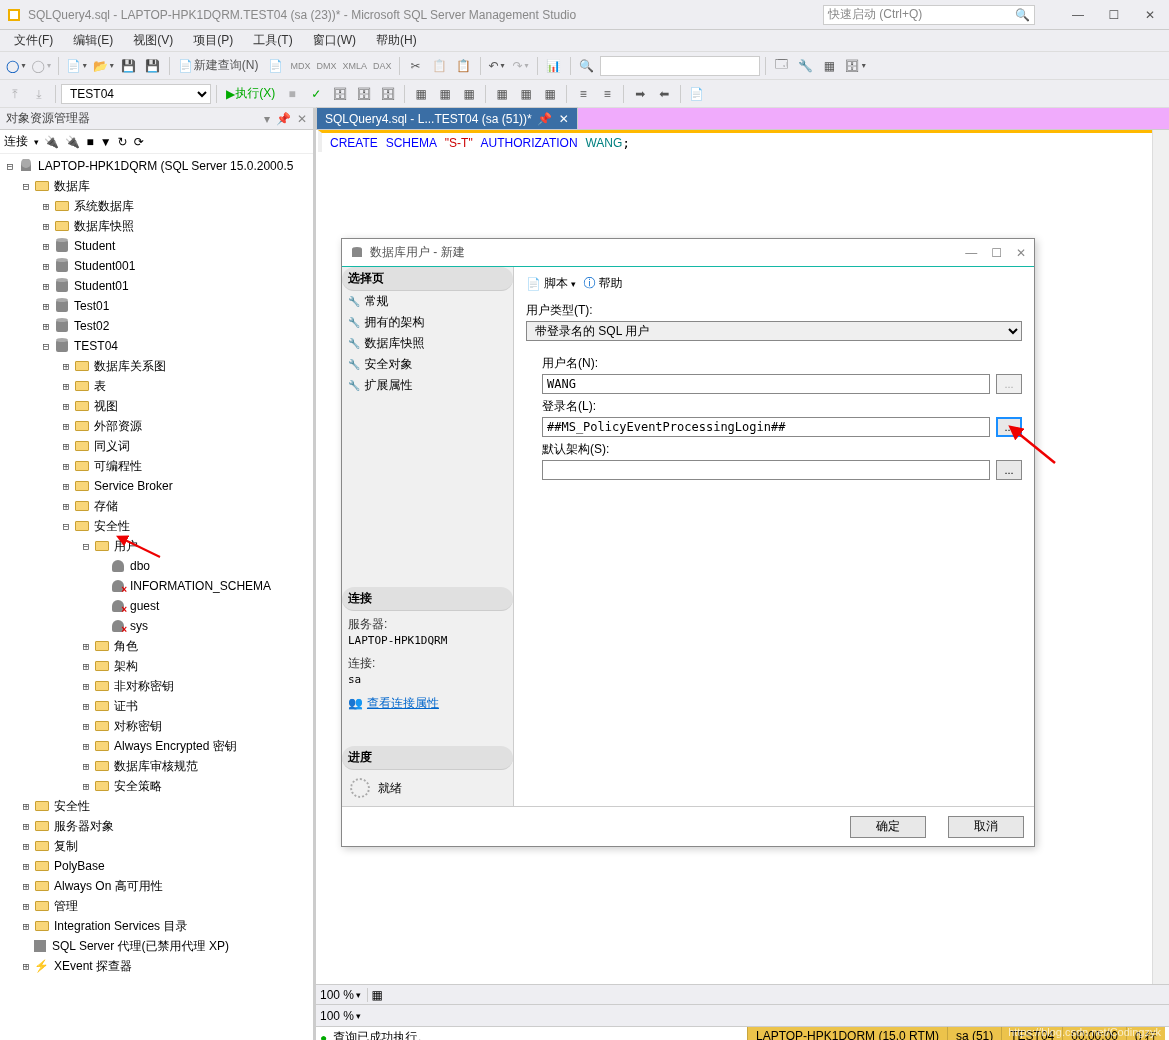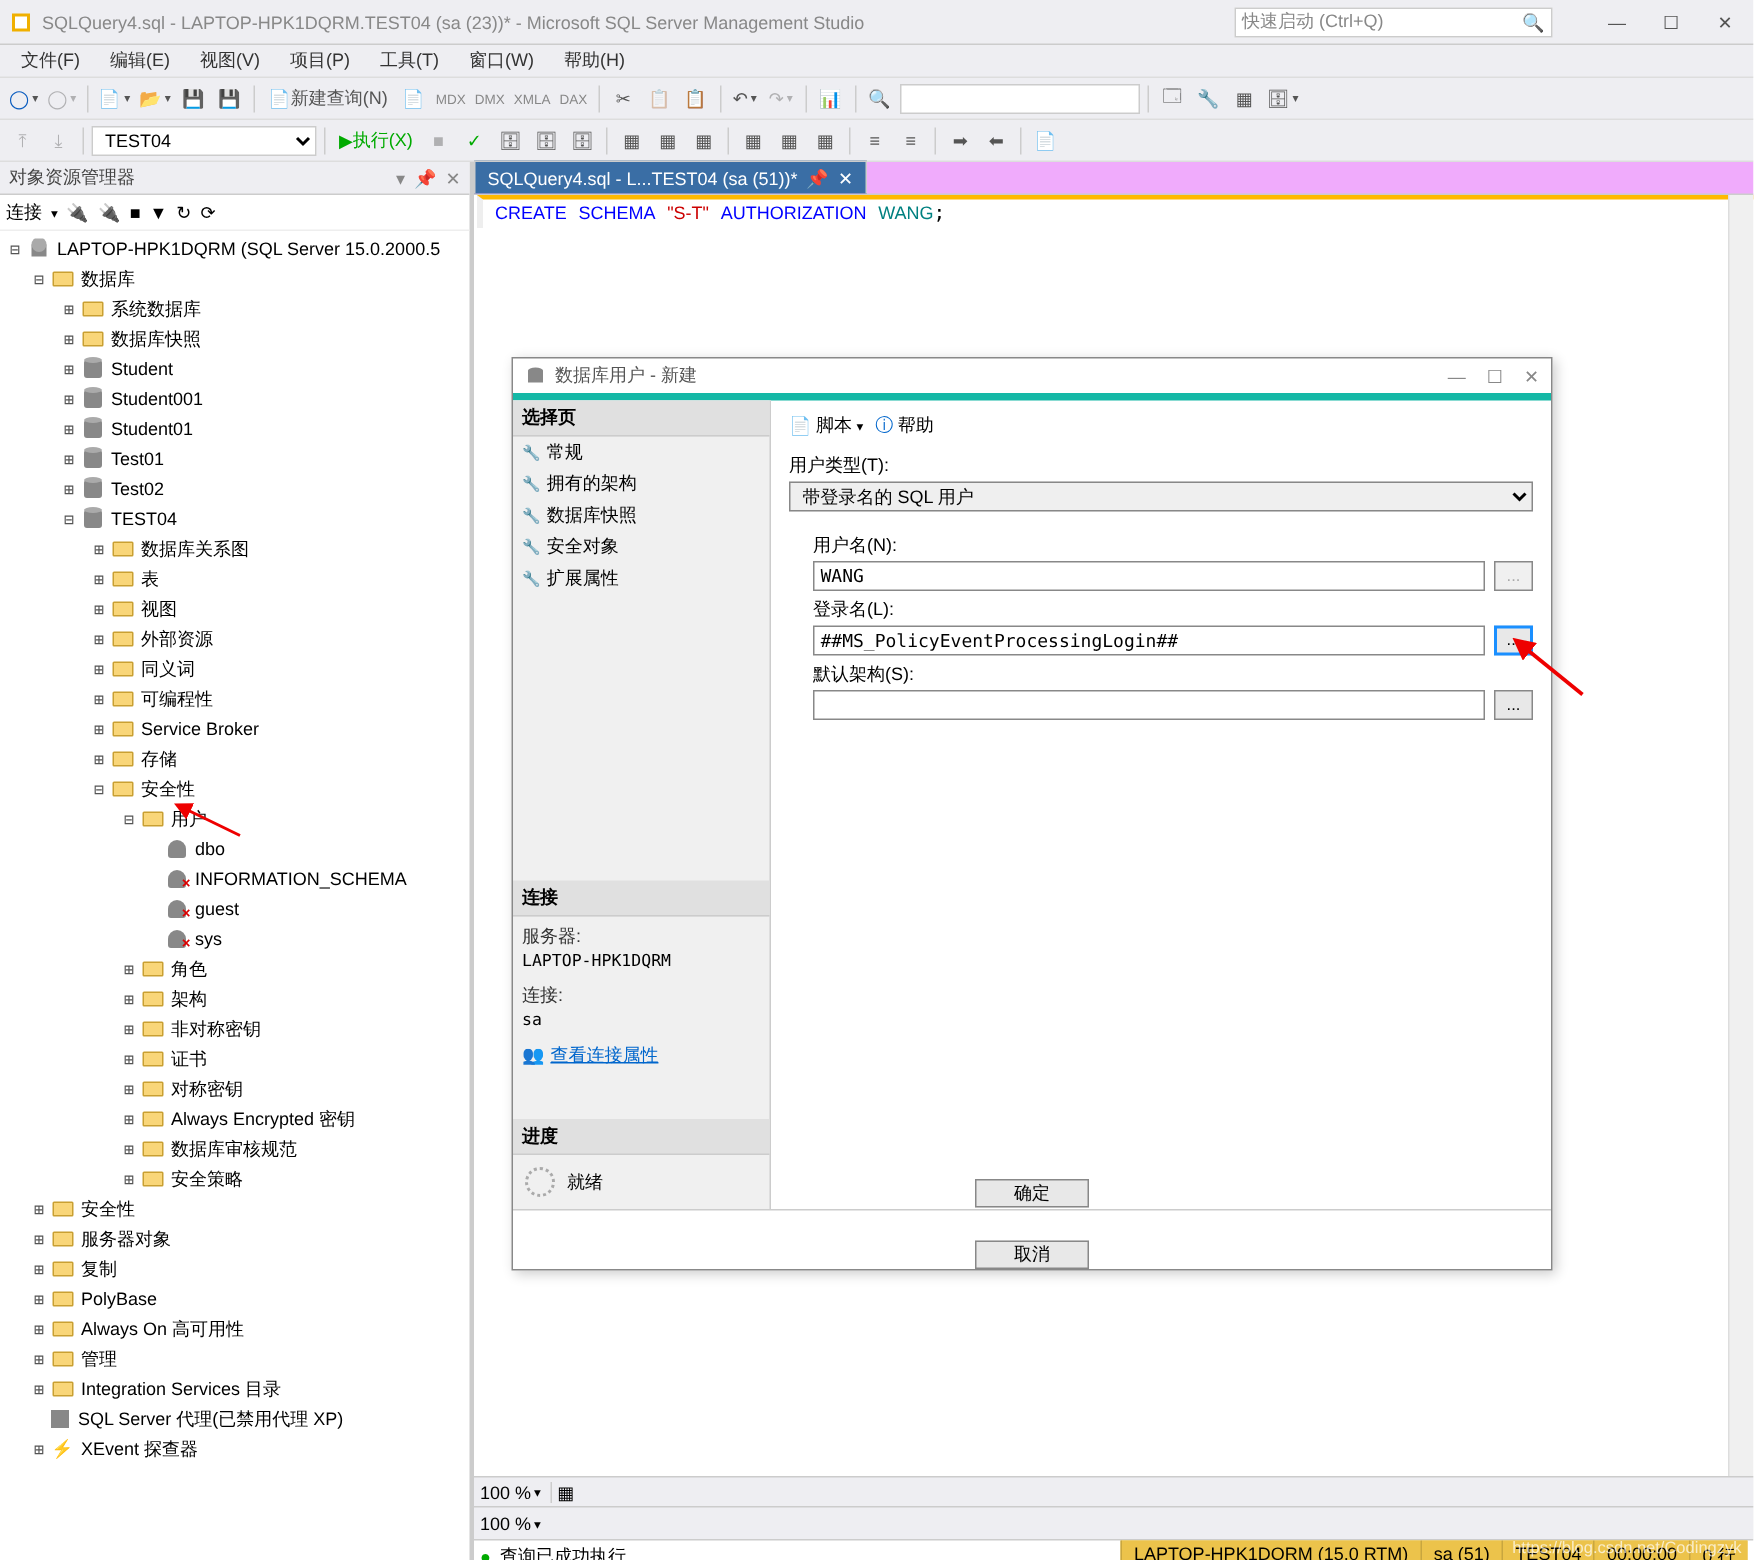--- a/index.html
+++ b/index.html
@@ -65,26 +65,26 @@
 .zoom { position: absolute; bottom: 26px; left: 0; right: 0; height: 22px; background: #eeeef2; border-top: 1px solid #ccc; display: flex; align-items: center; padding: 0 4px; font-size:11px;}
 .status-exec { position: absolute; bottom: 4px; left: 0; right: 0; height: 22px; background: #fff; border-top: 1px solid #ccc; display: flex; align-items: center; padding: 0 4px; }
 .status-exec .ok { color: #0a0; margin-right: 6px; }
 .status-exec .bar { flex: 1; }
 .status-exec .seg { background: #ecc34b; padding: 2px 8px; border-left: 1px solid rgba(0,0,0,0.15); }
 .status-exec .segs { display: flex; margin-left: auto; }
 .watermark { position: absolute; bottom: 2px; right: 8px; color: rgba(255,255,255,0.7); font-size: 11px; }
 
 
 .dialog { position: absolute; left: 341px; top: 238px; width: 694px; height: 609px; background: #fff; border: 1px solid #888; box-shadow: 2px 2px 8px rgba(0,0,0,0.2); display: flex; flex-direction: column; }
-.dlg-title { height: 28px; display: flex; align-items: center; padding: 0 8px; border-bottom: 5px solid #14b8a6; color: #555;}
+.dlg-title { height: 28px; display: flex; align-items: center; padding: 0 8px; border-bottom: 1px solid #14b8a6; color: #555;}
 .dlg-title .ico { margin-right: 6px; width:14px;height:14px;}
 .dlg-title .wbtns { margin-left: auto; display: flex; gap: 14px; color: #888; }
 .dlg-body { flex: 1; display: flex; }
 .dlg-left { width: 172px; background: #f0f0f0; border-right: 1px solid #ccc; display: flex; flex-direction: column; }
-.dlg-left .sec-title { background: #e0e0e0; padding: 3px 6px; font-weight: bold; border-bottom: 1px solid #ccc;}
+.dlg-left .sec-title { background: #e0e0e0; padding: 3px 6px; font-weight: bold; border-bottom: 1px solid #ccc; border-radius: 12px;}
 .dlg-left .page-item { padding: 2px 6px; display: flex; align-items: center; gap: 4px; }
 .dlg-left .wrench { color: #555; font-size: 10px; }
 .dlg-left .conn-sec { margin-top: auto; }
 .dlg-left .conn-body { padding: 4px 6px; line-height: 1.5; }
 .dlg-left .conn-body .lbl{color:#333;}
 .dlg-left .conn-body .val{font-family:Consolas,monospace;font-size:11px;}
 .dlg-left .link { color: #0066cc; text-decoration: underline; }
 .dlg-left .prog-sec .prog-body { display: flex; align-items: center; gap: 8px; padding: 8px; }
 .spinner { width: 20px; height: 20px; border: 2px dotted #aaa; border-radius: 50%; }
 .dlg-right { flex: 1; padding: 8px 12px; display: flex; flex-direction: column; }
@@ -92,21 +92,21 @@
 .dlg-right .top-tools .script{display:flex;align-items:center;gap:3px;}
 .dlg-right .form-row { margin-bottom: 4px; }
 .dlg-right label { display: block; margin-bottom: 2px; font-size: 12px; }
 .dlg-right select, .dlg-right input[type=text] { width: 100%; height: 20px; border: 1px solid #888; padding: 0 4px; font-family: inherit; font-size: 12px; }
 .dlg-right .with-btn { display: flex; gap: 6px; align-items: center; }
 .dlg-right .with-btn input { flex: 1; }
 .dlg-right .ell-btn { width: 26px; height: 20px; border: 1px solid #888; background: #e8e8e8; display: flex; align-items: center; justify-content: center; font-size:11px;}
 .dlg-right .ell-btn.hl { border: 2px solid #1a8fff; }
 .dlg-right .ell-btn.disabled { color: #aaa; background: #f0f0f0; }
 .indent { margin-left: 16px; }
-.dlg-footer { height: 40px; border-top: 1px solid #ccc; display: flex; align-items: center; justify-content: flex-end; padding: 0 10px; gap: 22px; flex-direction: column; }
+.dlg-footer { height: 40px; border-top: 1px solid #ccc; display: flex; align-items: center; justify-content: flex-end; padding: 0 10px; gap: 22px; }
 .btn { min-width: 76px; height: 22px; border: 1px solid #888; background: #e8e8e8; display: flex; align-items: center; justify-content: center; }
 
 
 .arrow { position: absolute; pointer-events: none; }
 .arrow svg { overflow: visible; }
 
 .scroll-v{position:absolute;right:0;top:22px;bottom:26px;width:17px;background:#f0f0f0;border-left:1px solid #ddd;}
 
 .side-toggle { position: absolute; right: 2px; top: 132px; width: 14px; height: 30px; border: 1px solid #ccc; background: #f0f0f0; display: flex; align-items: center; justify-content: center; font-size: 12px; color: #666;}
 

